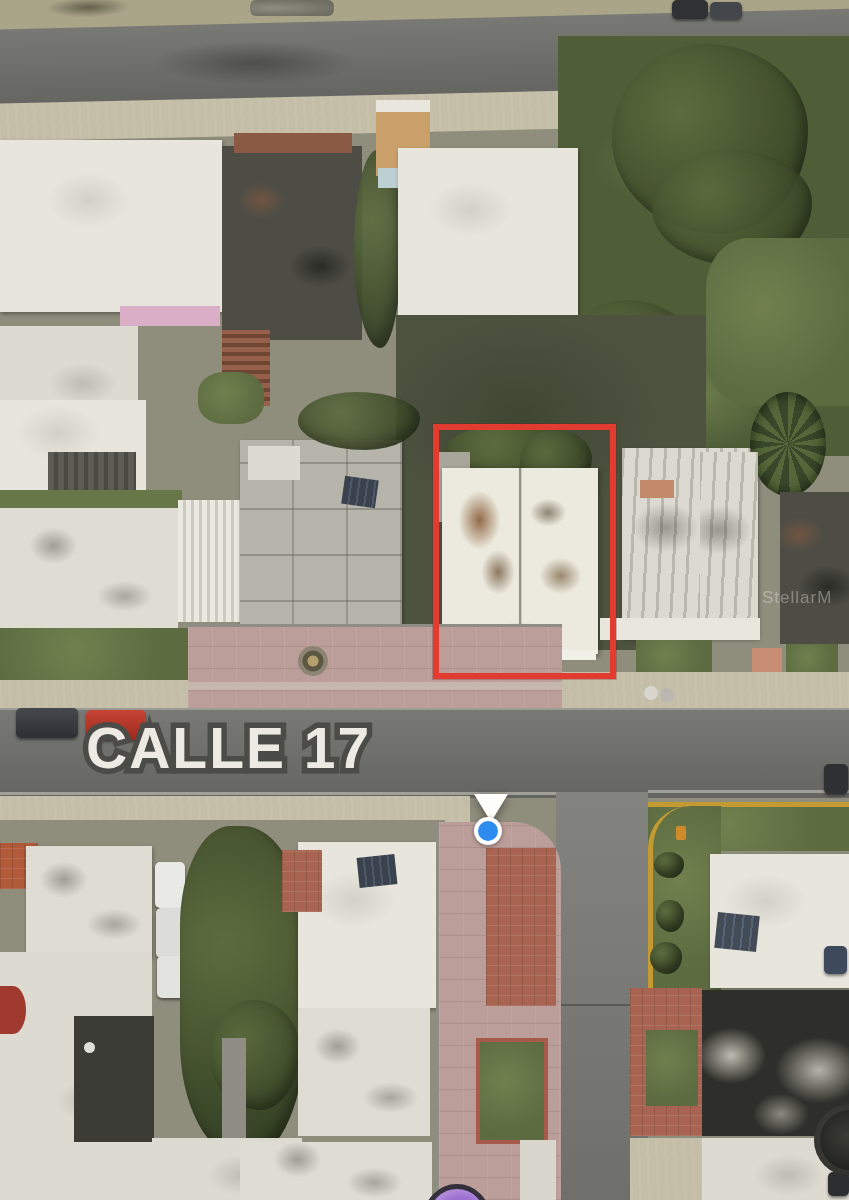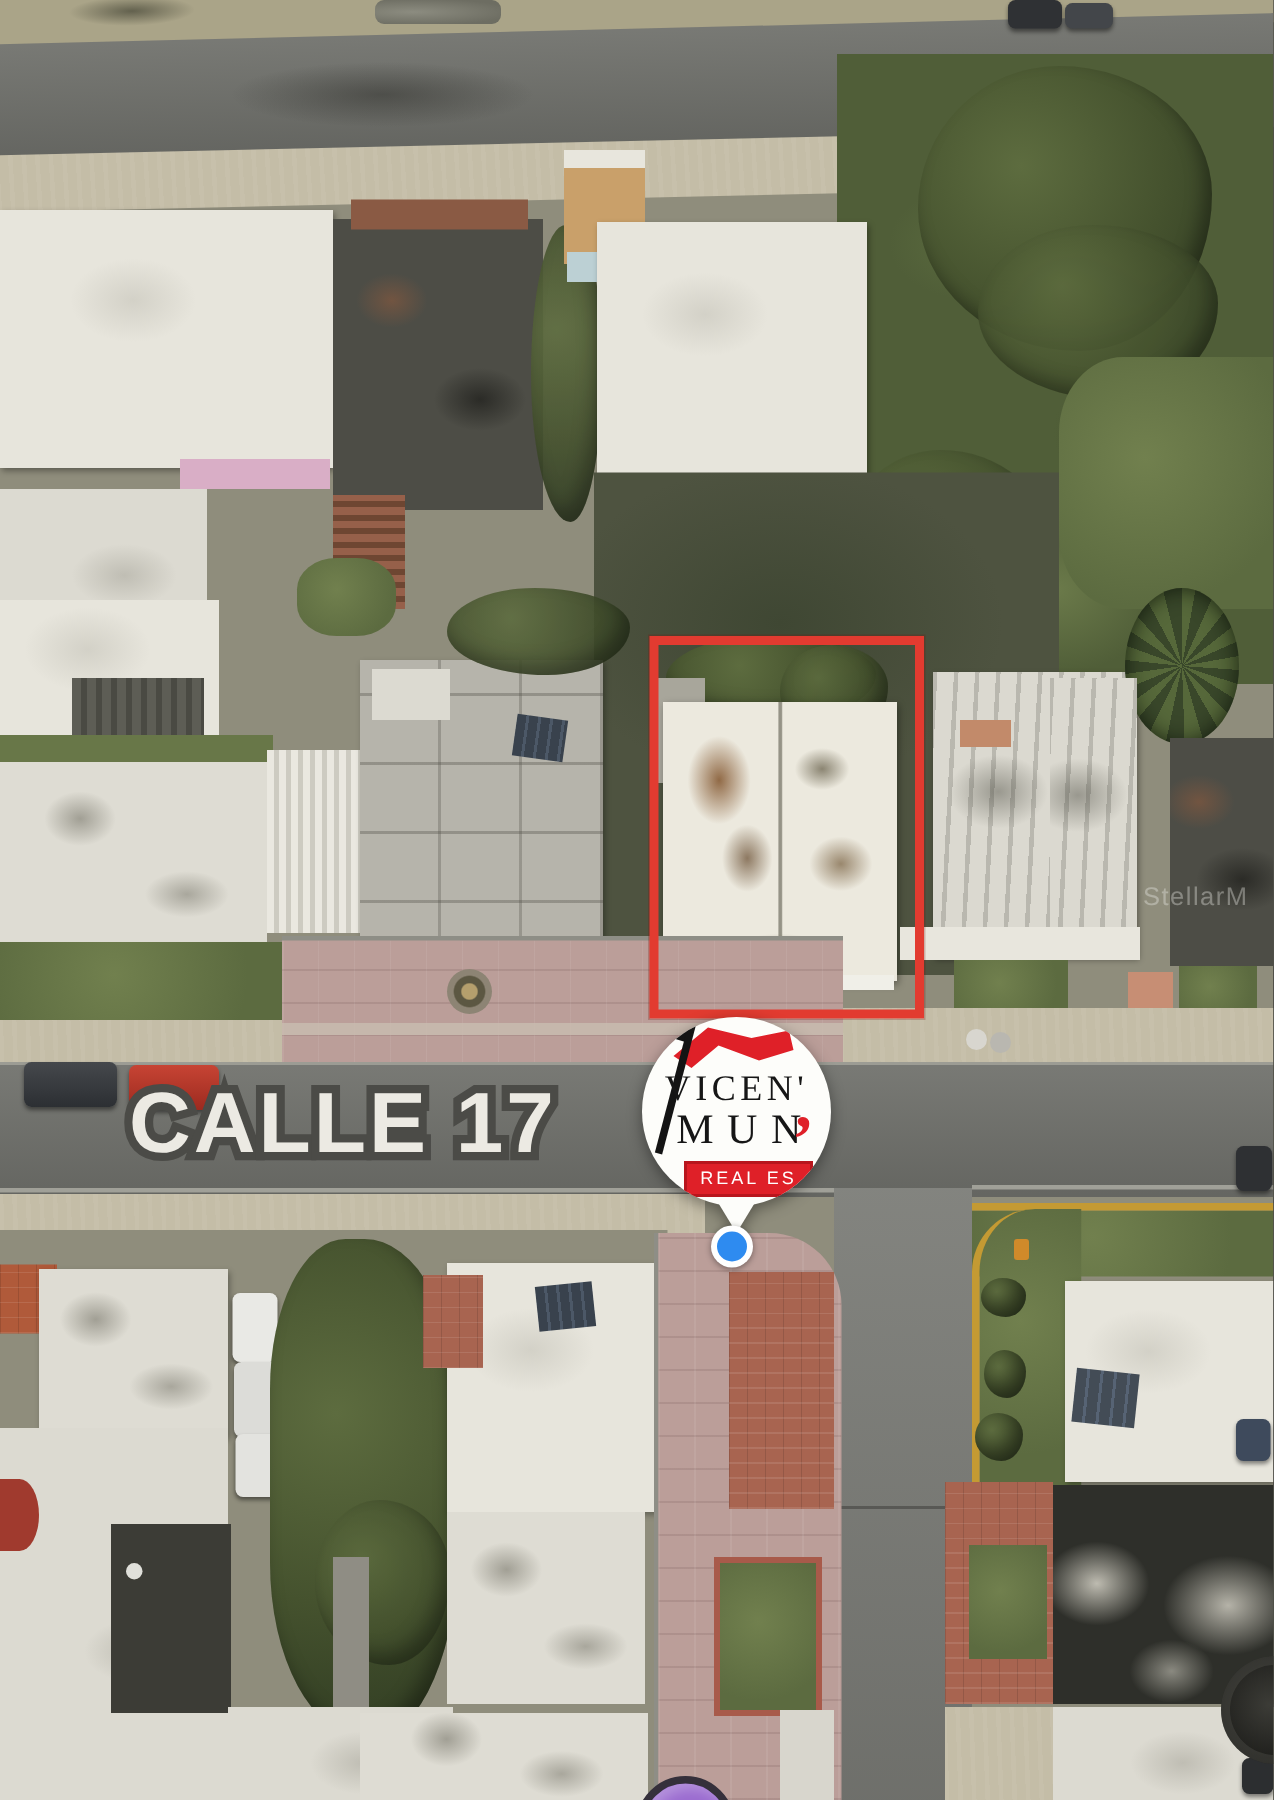--- a/index.html
+++ b/index.html
@@ -205,31 +205,20 @@
   <div class="b" id="highlight-rect" style="left:433px;top:424px;width:171px;height:243px;"></div>
 
   <div class="b" id="watermark" style="left:762px;top:588px;">StellarM</div>
 
   <svg class="b" id="street-svg" style="left:82px;top:700px;" width="330" height="100" viewBox="0 0 330 100">
     <text x="4" y="68" font-size="57">CALLE 17</text>
   </svg>
 
   <div class="b" id="logo-pin" style="left:428px;top:678px;width:132px;height:150px;">
     <div id="logo-tail"></div>
-    <div id="logo-balloon">
-      <svg width="126" height="126" viewBox="0 0 126 126" style="position:absolute;left:0;top:0;">
-        <polygon points="21,26 44,7 73,14 98,9 101,22 78,29 51,19 33,34" fill="#df2028"></polygon>
-        <polygon points="34,2 20,14 30,17" fill="#141414"></polygon>
-        <line x1="34" y1="3" x2="11" y2="91" stroke="#141414" stroke-width="5"></line>
-      </svg>
-      <div class="logo-text" id="logo-line1">VICEN'</div>
-      <div class="logo-text" id="logo-line2">MUN</div>
-      <div id="logo-comma">’</div>
-      <div id="logo-banner">REAL ES</div>
-    </div>
   </div>
 
   <div class="b" id="location-dot" style="left:474px;top:817px;">
       <i></i>
     </div>
 
   <div class="b" id="secondary-marker" style="left:424px;top:1184px;"></div>
 
 </div>
 

